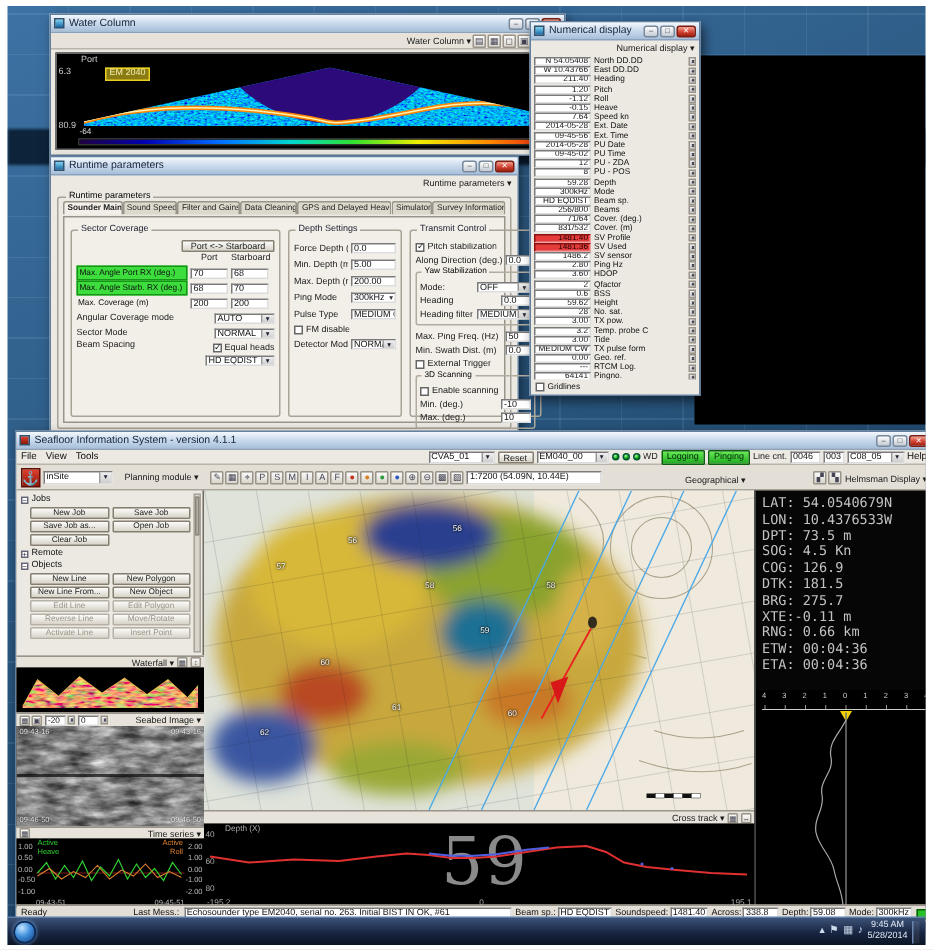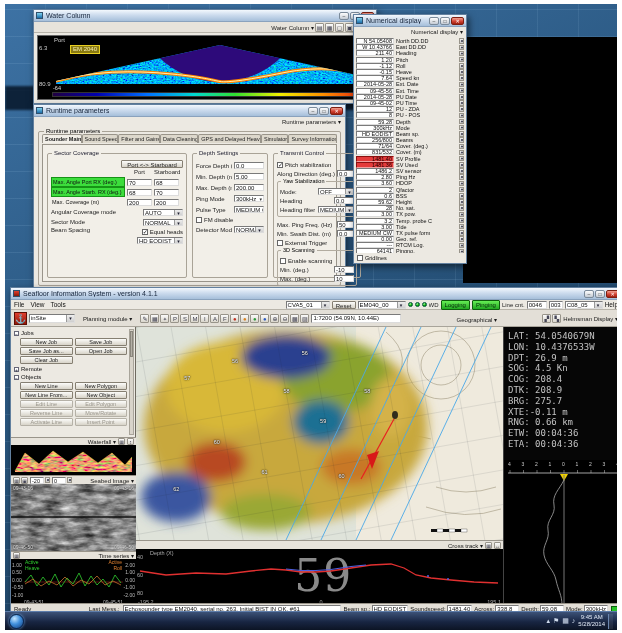--- a/index.html
+++ b/index.html
@@ -909,24 +909,24 @@
             </span>
         <span class="ct-ovl" style="left:2px;bottom:0">-195.2</span>
         <span class="ct-ovl" style="left:50%;bottom:0">0</span>
         <span class="ct-ovl" style="right:2px;bottom:0">195.1</span>
       </div>
 
       <div class="pan p-hm">
 
       <div class="hm-line">LAT: 54.0540679N</div>
             <div class="hm-line">LON: 10.4376533W</div>
-            <div class="hm-line">DPT: 26.9 m</div>
+            <div class="hm-line">DPT: 73.5 m</div>
             <div class="hm-line">SOG: 4.5 Kn</div>
-            <div class="hm-line">COG: 208.4</div>
-            <div class="hm-line">DTK: 208.9</div>
+            <div class="hm-line">COG: 126.9</div>
+            <div class="hm-line">DTK: 181.5</div>
             <div class="hm-line">BRG: 275.7</div>
             <div class="hm-line">XTE:-0.11 m</div>
             <div class="hm-line">RNG: 0.66 km</div>
             <div class="hm-line">ETW: 00:04:36</div>
             <div class="hm-line">ETA: 00:04:36</div>
           </div>
 
       <div class="pan p-xte">
         <span class="xte-nums">
               <span>4</span>

